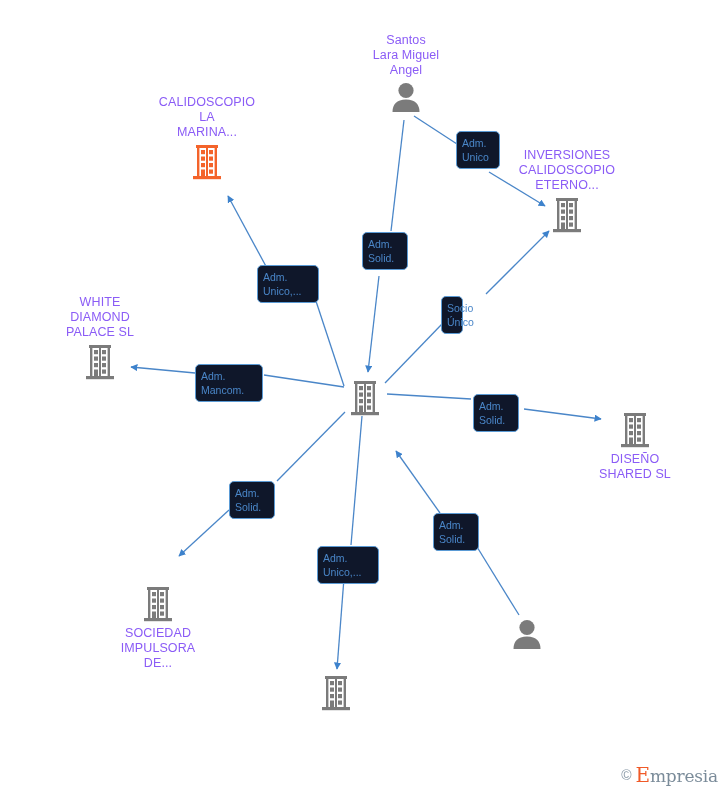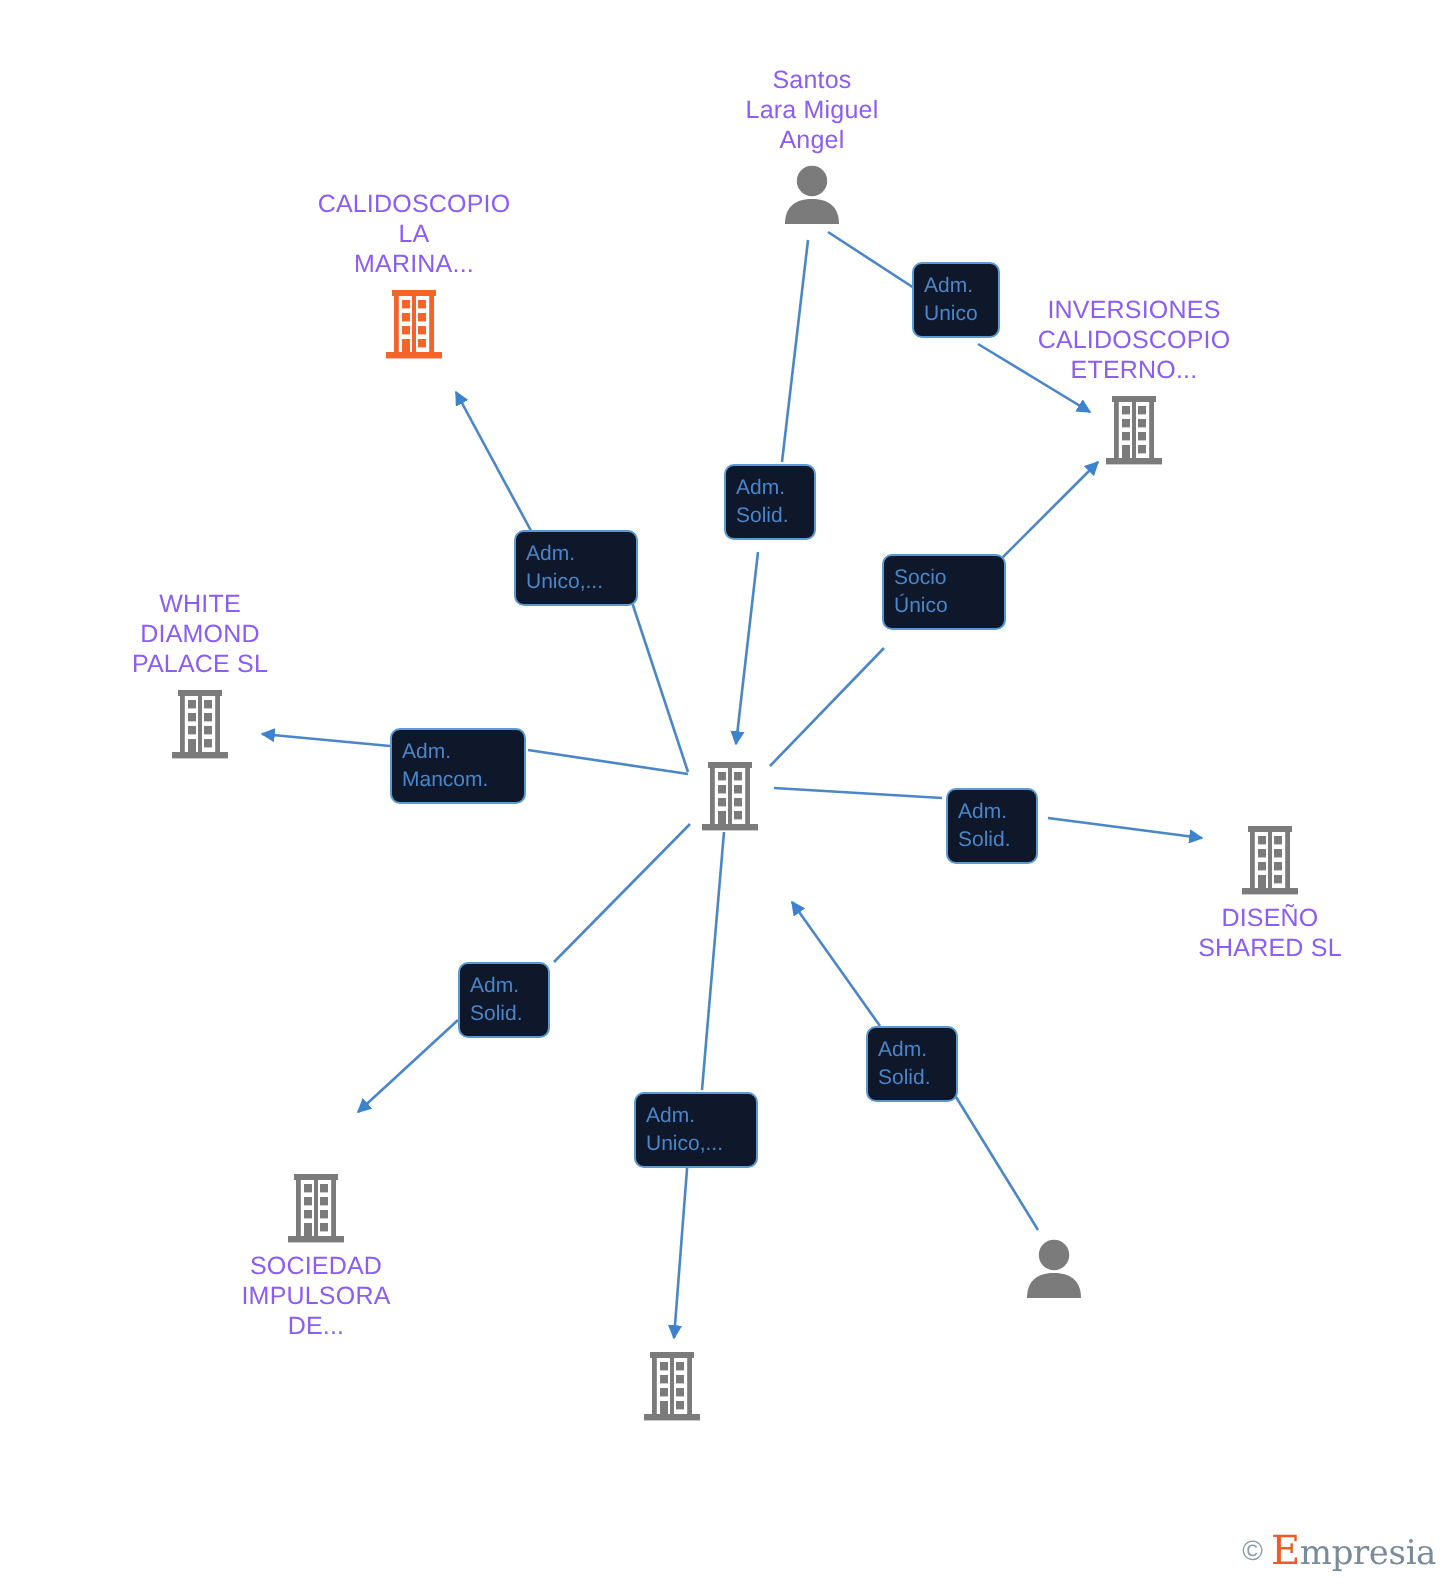--- a/index.html
+++ b/index.html
@@ -319,21 +319,21 @@
 
   <div class="edge-label" style="left:456px; top:131px; width:44px;">Adm.
 Unico</div>
 
   <div class="edge-label" style="left:362px; top:232px; width:46px;">Adm.
 Solid.</div>
 
   <div class="edge-label" style="left:257px; top:265px; width:62px;">Adm.
 Unico,...</div>
 
-  <div class="edge-label" style="left:441px; top:277px; width:62px;">Socio
+  <div class="edge-label" style="left:441px; top:296px; width:22px;">Socio
 Único</div>
 
   <div class="edge-label" style="left:195px; top:364px; width:68px;">Adm.
 Mancom.</div>
 
   <div class="edge-label" style="left:473px; top:394px; width:46px;">Adm.
 Solid.</div>
 
   <div class="edge-label" style="left:229px; top:481px; width:46px;">Adm.
 Solid.</div>

